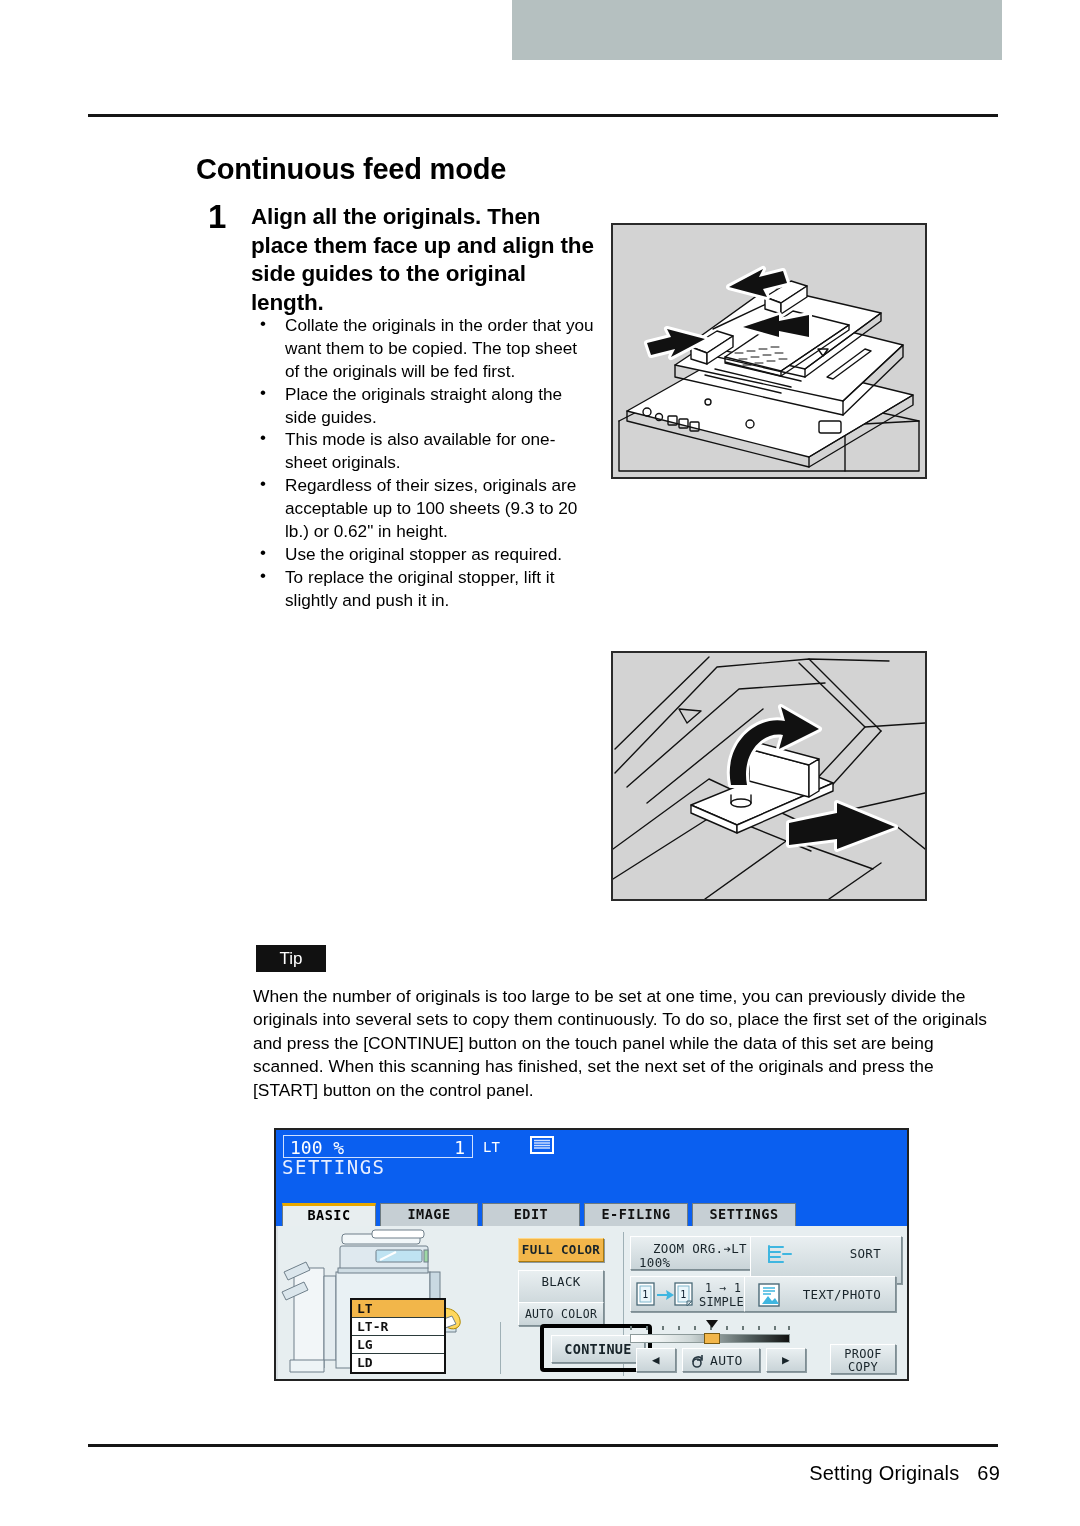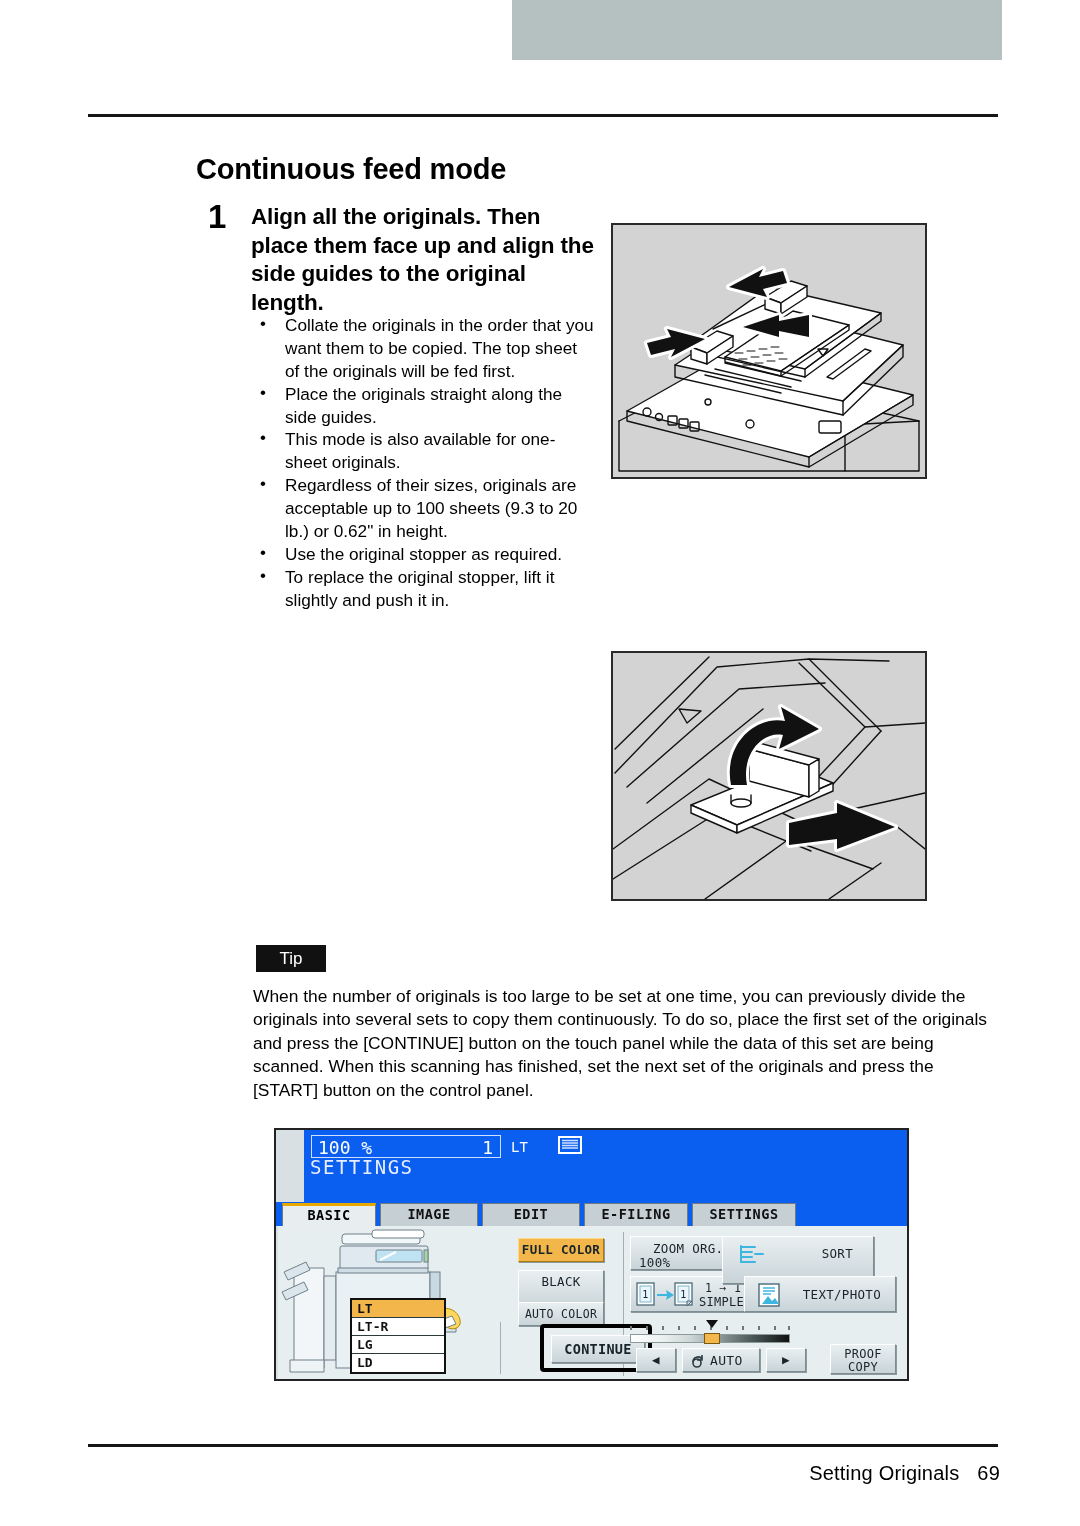--- a/index.html
+++ b/index.html
@@ -146,21 +146,20 @@
   .panel {
     position: absolute;
     left: 274px;
     top: 1128px;
     width: 635px;
     height: 253px;
     border: 2px solid #222222;
     background: #d9e0e4;
     box-sizing: border-box;
     font-family: "DejaVu Sans Mono", monospace;
-    padding-left: 28px;
   }
   .panel-top {
     position: relative;
     height: 72px;
     background: #0a5ff0;
     color: #ffffff;
   }
   .zoom-box {
     position: absolute;
     left: 7px; top: 5px;
@@ -559,21 +558,21 @@
           <rect x="40" y="3" width="17" height="22" fill="#ffffff" stroke="#4a6a78" stroke-width="1.3"></rect>
           <rect x="43" y="6" width="11" height="16" fill="#eaf6fb" stroke="#7fb6cc" stroke-width="1"></rect>
           <text x="48.5" y="18" font-family="DejaVu Sans Mono, monospace" font-size="10" text-anchor="middle" fill="#123">1</text>
           <path d="M52 21 l5 0 l-5 5 z" fill="#c8d6dc" stroke="#4a6a78" stroke-width="1"></path>
         </svg>
       </span>
       <span class="lbl" style="left:74px;top:4px;font-size:11.5px;">1 → 1</span>
       <span class="lbl" style="left:68px;top:18px;font-size:12px;">SIMPLEX</span>
     </div>
 
-    <div class="btn" style="left:444px;top:10px;width:152px;height:48px;">
+    <div class="btn" style="left:472px;top:10px;width:152px;height:48px;">
       <span class="lbl" style="left:14px;top:6px;">
         <svg width="30" height="22" viewBox="0 0 30 22" xmlns="http://www.w3.org/2000/svg">
           <g stroke="#3fb6e0" stroke-width="2" fill="none" stroke-linecap="round">
             <path d="M4 3 v16"></path>
             <path d="M4 4 h14 M4 9 h11 M4 14 h11 M4 19 h14"></path>
             <path d="M18 11 h8"></path>
           </g>
         </svg>
       </span>
       <span class="lbl" style="right:20px;top:9px;font-size:12.5px;">SORT</span>

